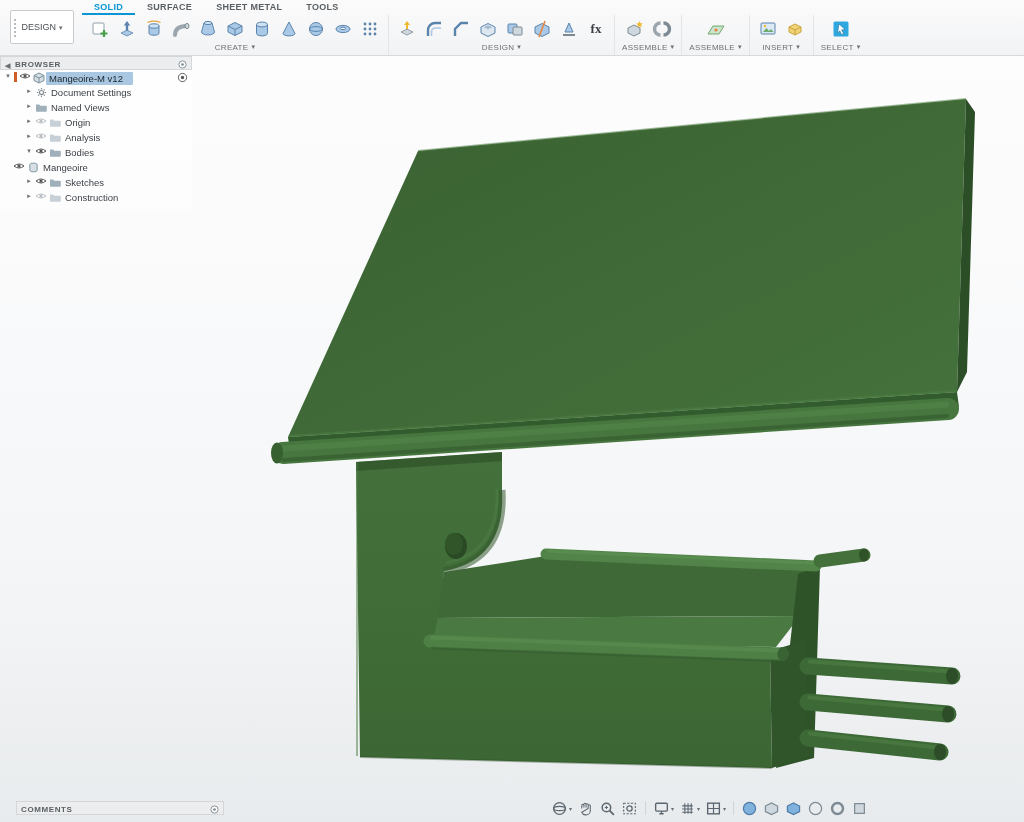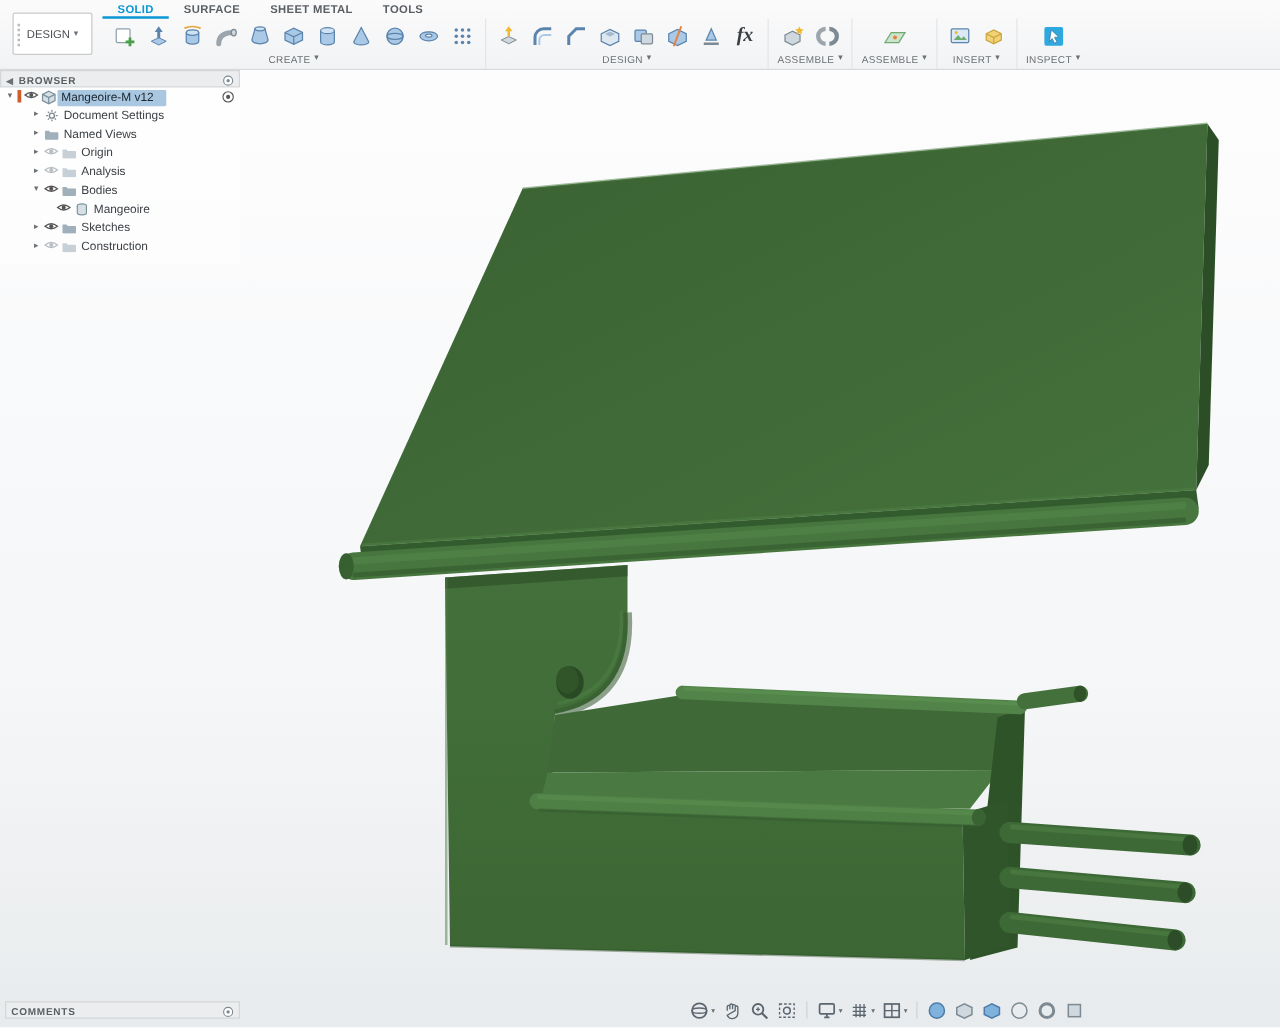--- a/index.html
+++ b/index.html
@@ -16,43 +16,43 @@
   .tabs{display:flex;height:15px;align-items:flex-end}
   .tab{font-size:9px;font-weight:bold;color:#5a5f63;letter-spacing:.3px;padding:2px 12px 1px;border-bottom:2px solid transparent;cursor:default;white-space:nowrap}
   .tab.active{color:#0a96d4;border-bottom-color:#0a96d4}
   .groups{flex:1;display:flex;align-items:stretch}
   .group{display:flex;flex-direction:column;align-items:center;padding:0 5px;border-right:1px solid #e3e5e6}
   .group:last-child{border-right:none}
   .group .icons{display:flex;align-items:center;gap:1px;flex:1}
   .icon-btn{width:26px;height:26px;display:flex;align-items:center;justify-content:center;border-radius:2px;cursor:default}
   .icon-btn svg{width:20px;height:20px}
   .group-label{font-size:8px;color:#6b7074;letter-spacing:.3px;padding:0 2px 3px;display:flex;gap:3px;cursor:default;white-space:nowrap}
-  .fx{font-family:"Liberation Serif",serif;font-style:italic;font-weight:bold;font-size:16px;color:#3a3f44}
+  .fx{font-family:"Liberation Serif",serif;font-weight:bold;font-size:13px;color:#3a3f44}
 
   
   .canvas{position:absolute;top:56px;left:0;right:0;bottom:0;background:linear-gradient(180deg,#fdfdfe 0%,#f5f6f7 65%,#e8ebed 100%)}
   .model-svg{position:absolute;inset:0;width:100%;height:100%}
 
   
   .panel-header{height:14px;background:#ebedee;border:1px solid #d4d6d8;display:flex;align-items:flex-end;gap:4px;font-size:8px;font-weight:bold;color:#5a5f63;letter-spacing:.6px;padding:0 4px}
   .panel-header .opt{margin-left:auto;display:flex;align-items:center}
   .browser{position:absolute;left:0;top:0;width:192px;z-index:10}
   .tree{background:rgba(255,255,255,.55);padding:2px 0 4px}
   .trow{height:15px;display:flex;align-items:flex-start;font-size:9.5px;color:#3a3f44;padding-left:3px;cursor:default;white-space:nowrap}
   .trow.l1{padding-left:24px}
-  .trow.l2{padding-left:44px}
+  .trow.l2{padding-left:12px}
   .exp{width:10px;font-size:7px;color:#6b7074;text-align:center;flex:0 0 auto}
   .tico{width:14px;display:flex;justify-content:center;flex:0 0 auto}
   .tlbl{padding:0 3px}
   .tlbl.sel{background:#a9c7e0;color:#1c262e;padding:1px 10px 1px 3px;border-radius:1px}
   .marker{width:3px;height:10px;background:#d05c2a;margin:0 1px;flex:0 0 auto}
   .radio{margin-left:auto;margin-right:4px;display:flex;align-items:center}
 
   
-  .comments{position:absolute;left:4px;bottom:7px;width:188px;z-index:10}
+  .comments{position:absolute;left:16px;bottom:7px;width:208px;z-index:10}
 
   
   .navbar{position:absolute;left:550px;bottom:4px;display:flex;align-items:center;gap:3px;z-index:10}
   .nav-btn{height:20px;display:flex;align-items:center;justify-content:center;gap:1px;padding:0 1px;border-radius:2px;cursor:default}
   .nav-btn svg{width:17px;height:17px}
   .nav-sep{width:1px;height:14px;background:#cfd3d6;margin:0 3px}
   .mini-chev{font-size:6px;color:#6b7074}
 </style>
 </head>
 <body>
@@ -275,21 +275,21 @@
         <section class="group">
           <div class="icons">
             <div class="icon-btn">
                 <svg viewBox="0 0 20 20">
                   <rect x="2.5" y="2.5" width="15" height="15" rx="1.5" fill="#2fa8e0"></rect>
                   <path d="M8 5l6 5.5-3.4.4 2 3.6-2 1-1.9-3.7-2.2 2.6z" fill="#fff" stroke="#24678a" stroke-width=".5"></path>
                 </svg>
               </div>
           </div>
           <div class="group-label">
-            <span>INSPECT</span>
+            <span>SELECT</span>
             <span class="chev">▾</span>
           </div>
         </section>
 
       </div>
     </div>
   </header>
 
   <main class="canvas">
 

